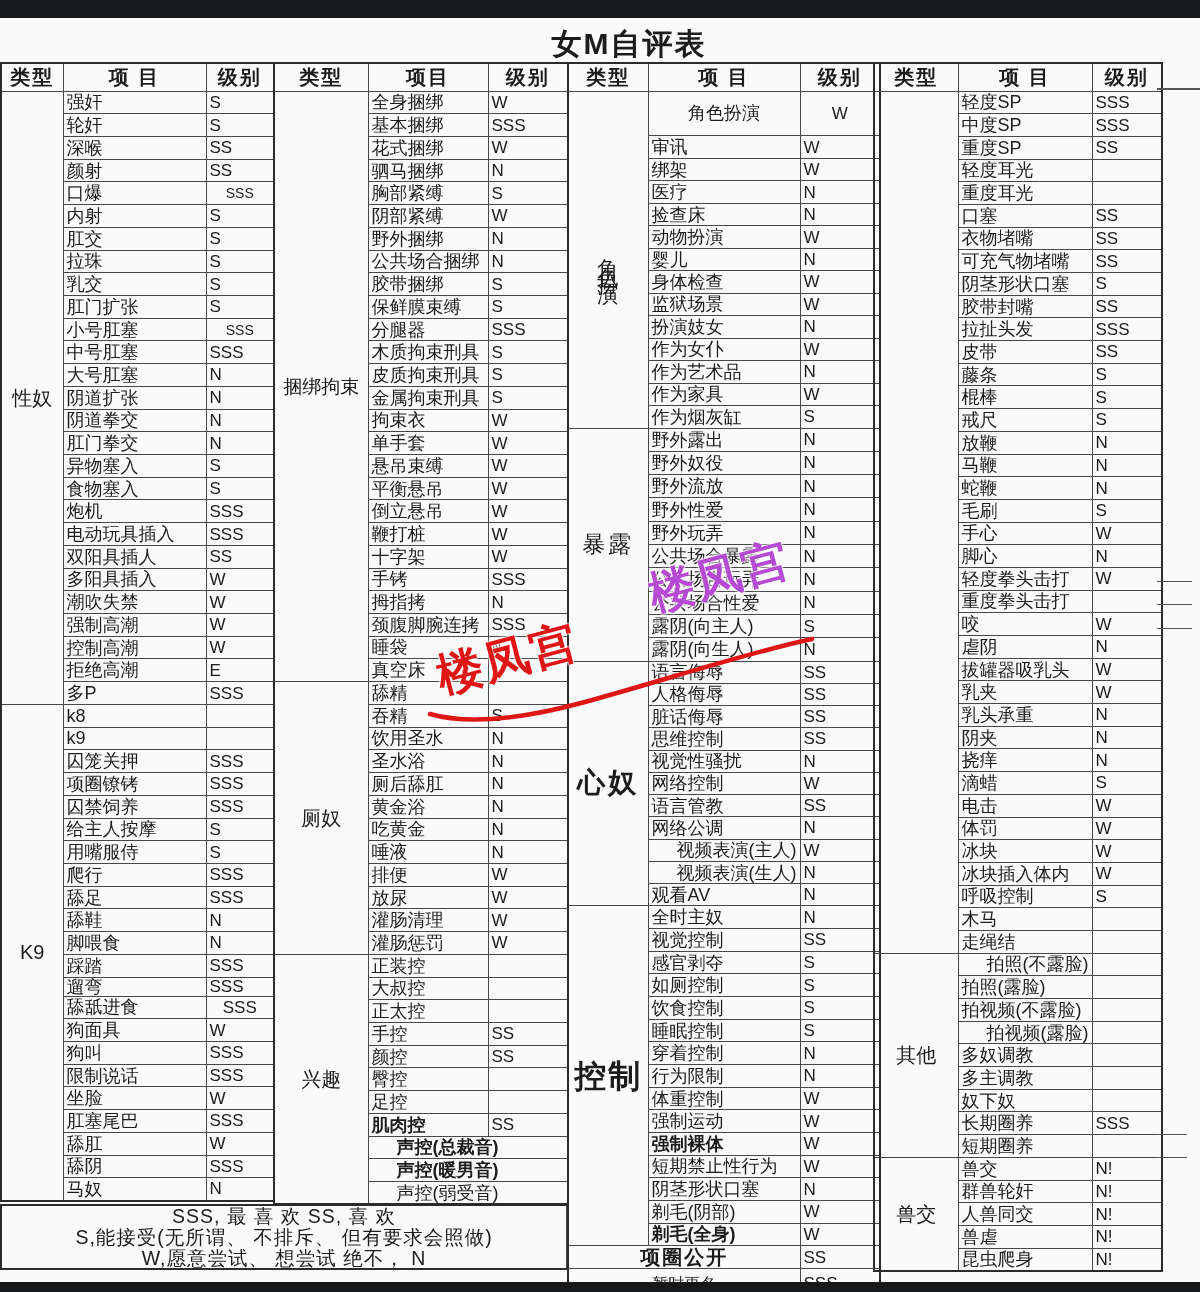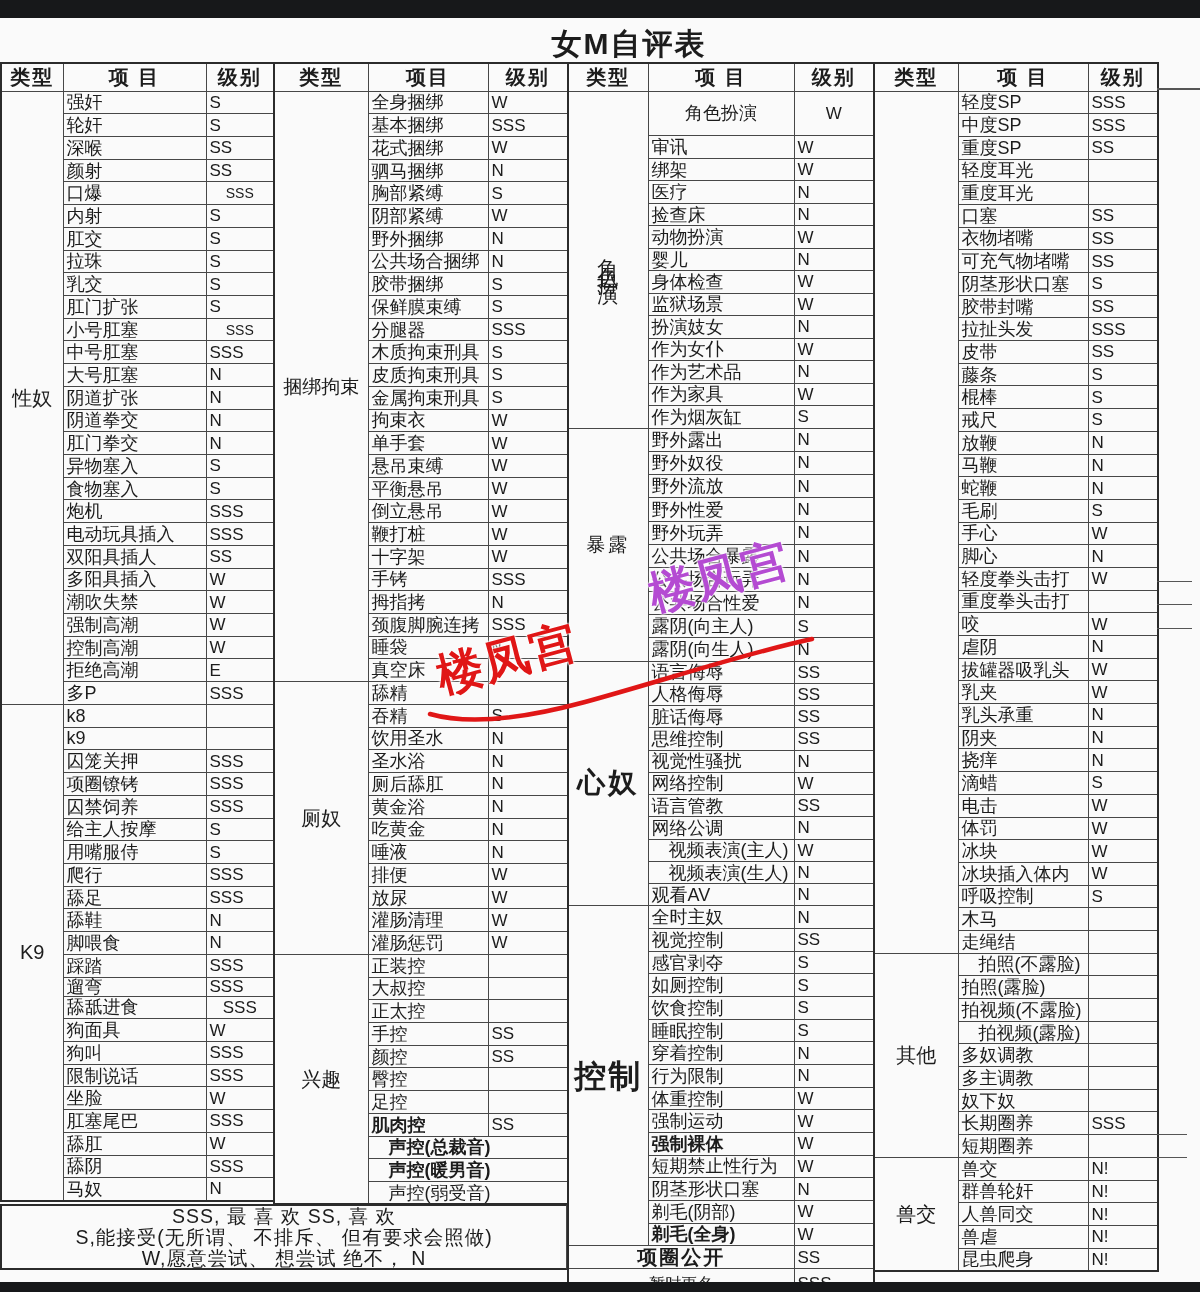--- a/index.html
+++ b/index.html
@@ -14,25 +14,25 @@
   table.grp{border-collapse:collapse;table-layout:fixed;border:2px solid #2b2b2b;}
   table.grp th,table.grp td{border:1px solid #474747;padding:0 3px;line-height:1;
     white-space:nowrap;overflow:visible;}
   table.grp th{font-size:20px;font-weight:bold;text-align:center;letter-spacing:2px;}
   th.bigth{font-size:26px;letter-spacing:1px;}
   td.item{font-size:18px;text-align:left;}
   td.level{font-size:17px;text-align:left;padding-left:4px;}
   td.level.cl{text-align:center;}
   td.level.sm{font-size:14px;}
   td.item.b{font-weight:bold;}
-  td.item.ind{padding-left:20px;margin-left:10px;}
+  td.item.ind{padding-left:28px;margin-left:10px;}
   td.item.ci{text-align:center;}
   td.type{text-align:center;vertical-align:middle;font-size:20px;}
   td.type.t-sm{font-size:19px;}
-  td.type.t-md{font-size:19px;letter-spacing:3px;}
+  td.type.t-md{font-size:23px;letter-spacing:3px;}
   td.type.t-lg{font-size:28px;font-weight:bold;letter-spacing:3px;}
   td.type.t-lgb{font-size:32px;font-weight:bold;letter-spacing:2px;}
   td.type.t-vert span{writing-mode:vertical-rl;letter-spacing:8px;font-size:21px;display:inline-block;}
   td.ft1{font-size:20px;font-weight:bold;text-align:center;letter-spacing:2px;}
   td.ft2{font-size:16px;text-align:center;}
   #legend{position:absolute;left:0;top:1204px;width:567px;height:66px;box-sizing:border-box;
     border:2px solid #2b2b2b;border-right:1px solid #474747;display:flex;flex-direction:column;
     justify-content:center;align-items:center;}
   #legend div{font-size:19.5px;line-height:21px;letter-spacing:1px;white-space:nowrap;}
   .wm{position:absolute;font-weight:bold;font-size:46px;letter-spacing:2px;white-space:nowrap;

